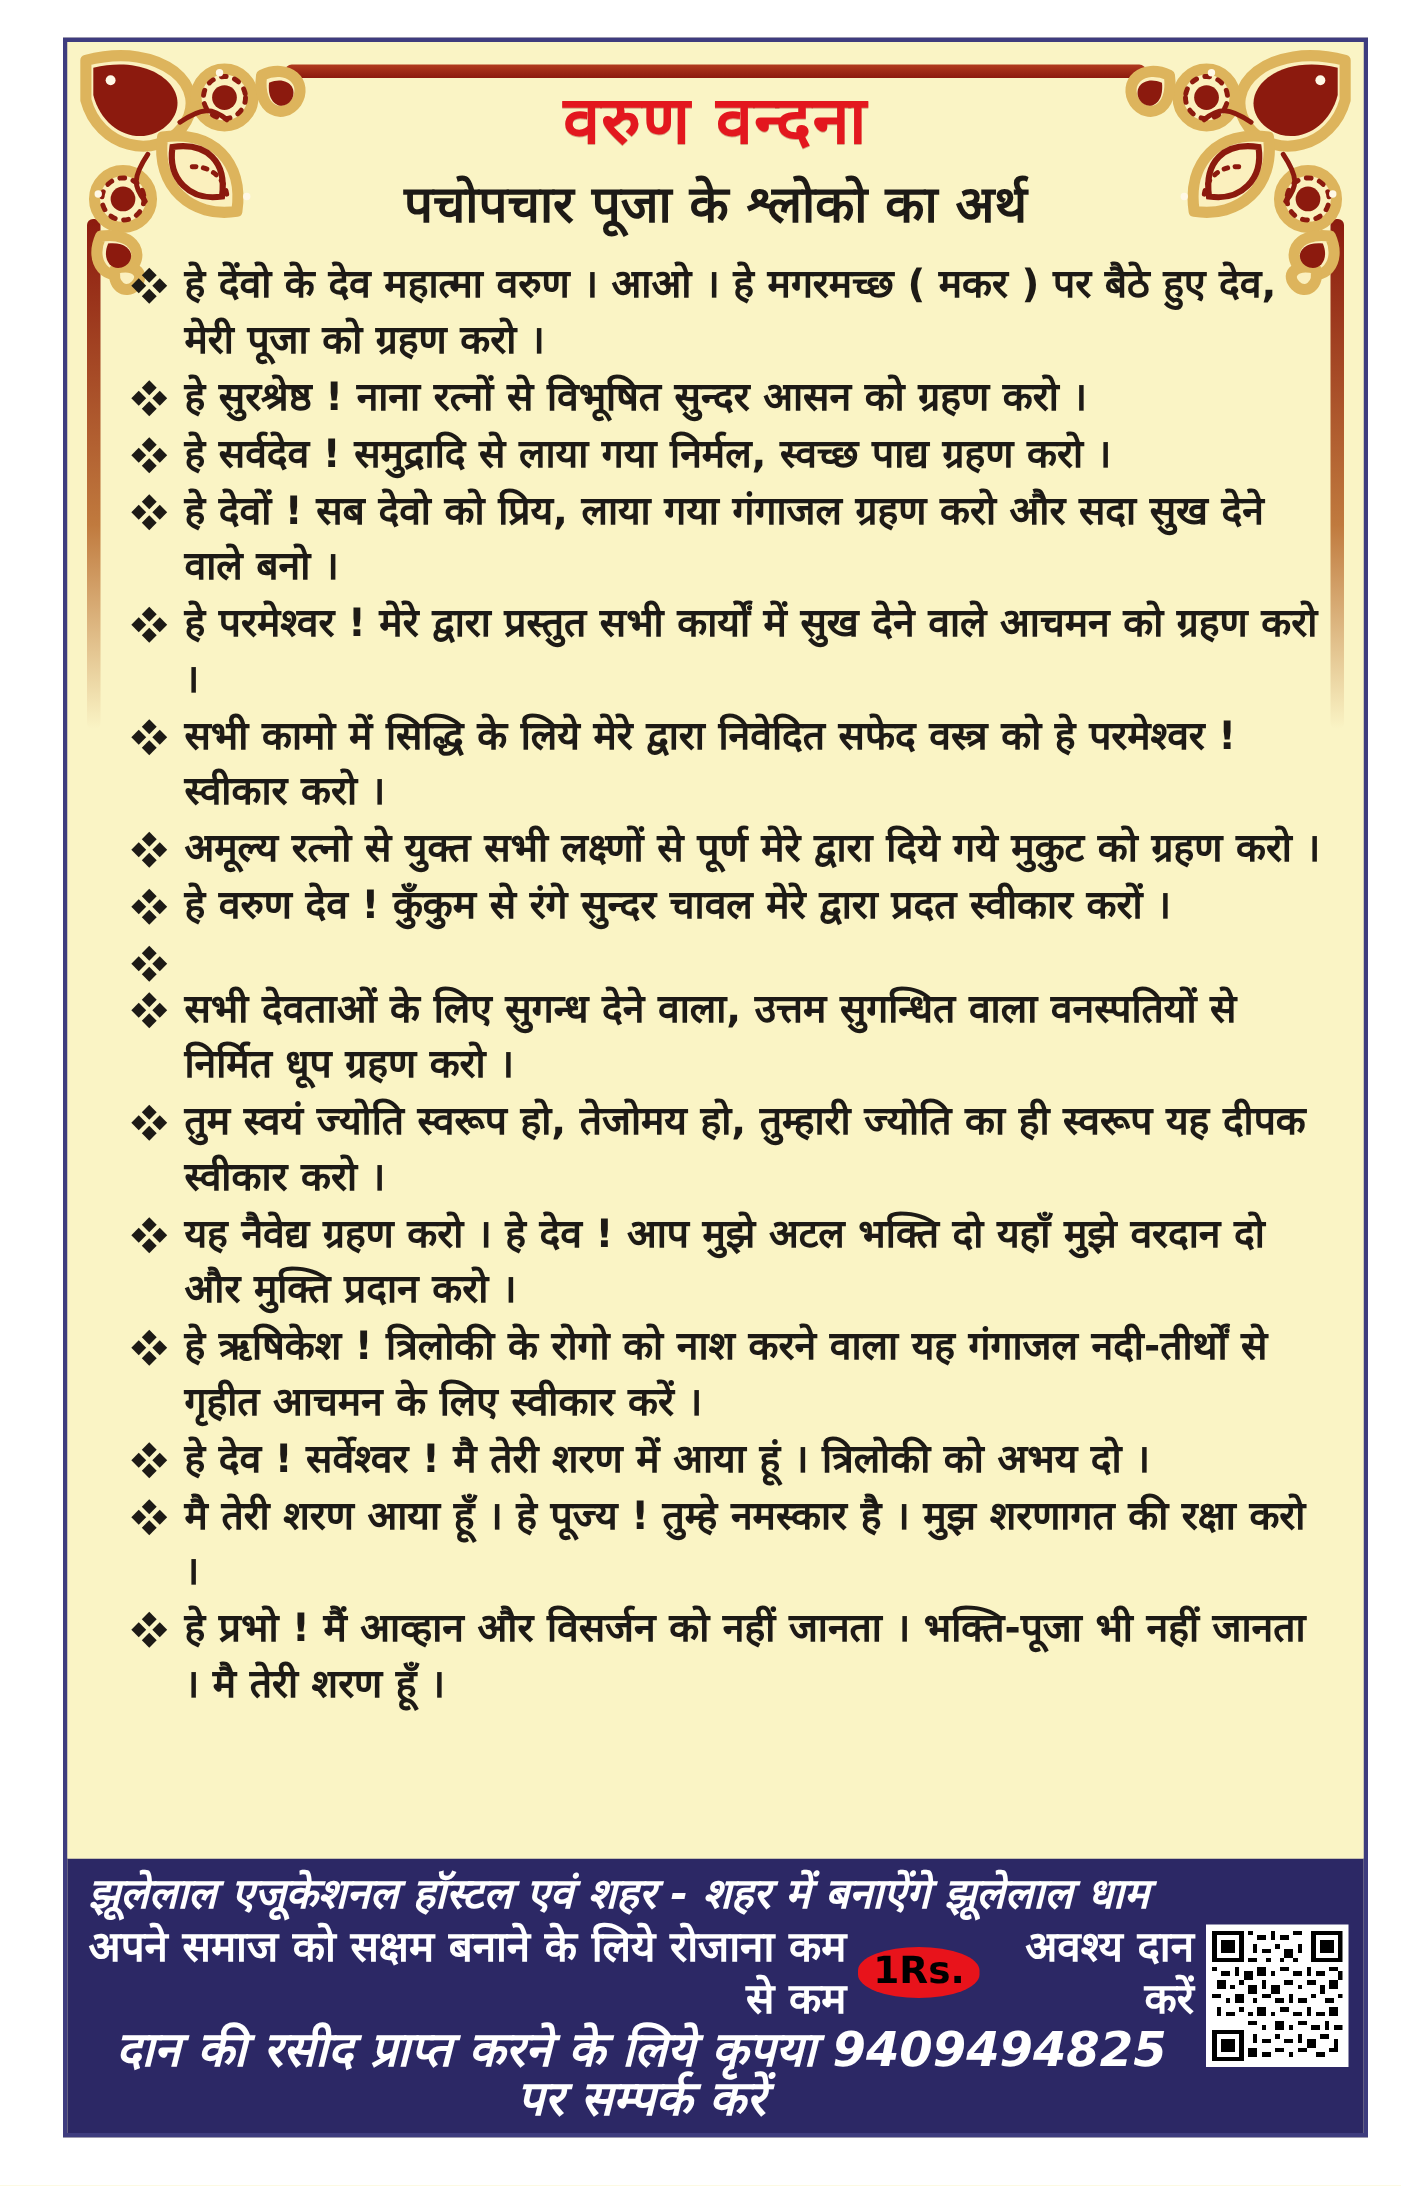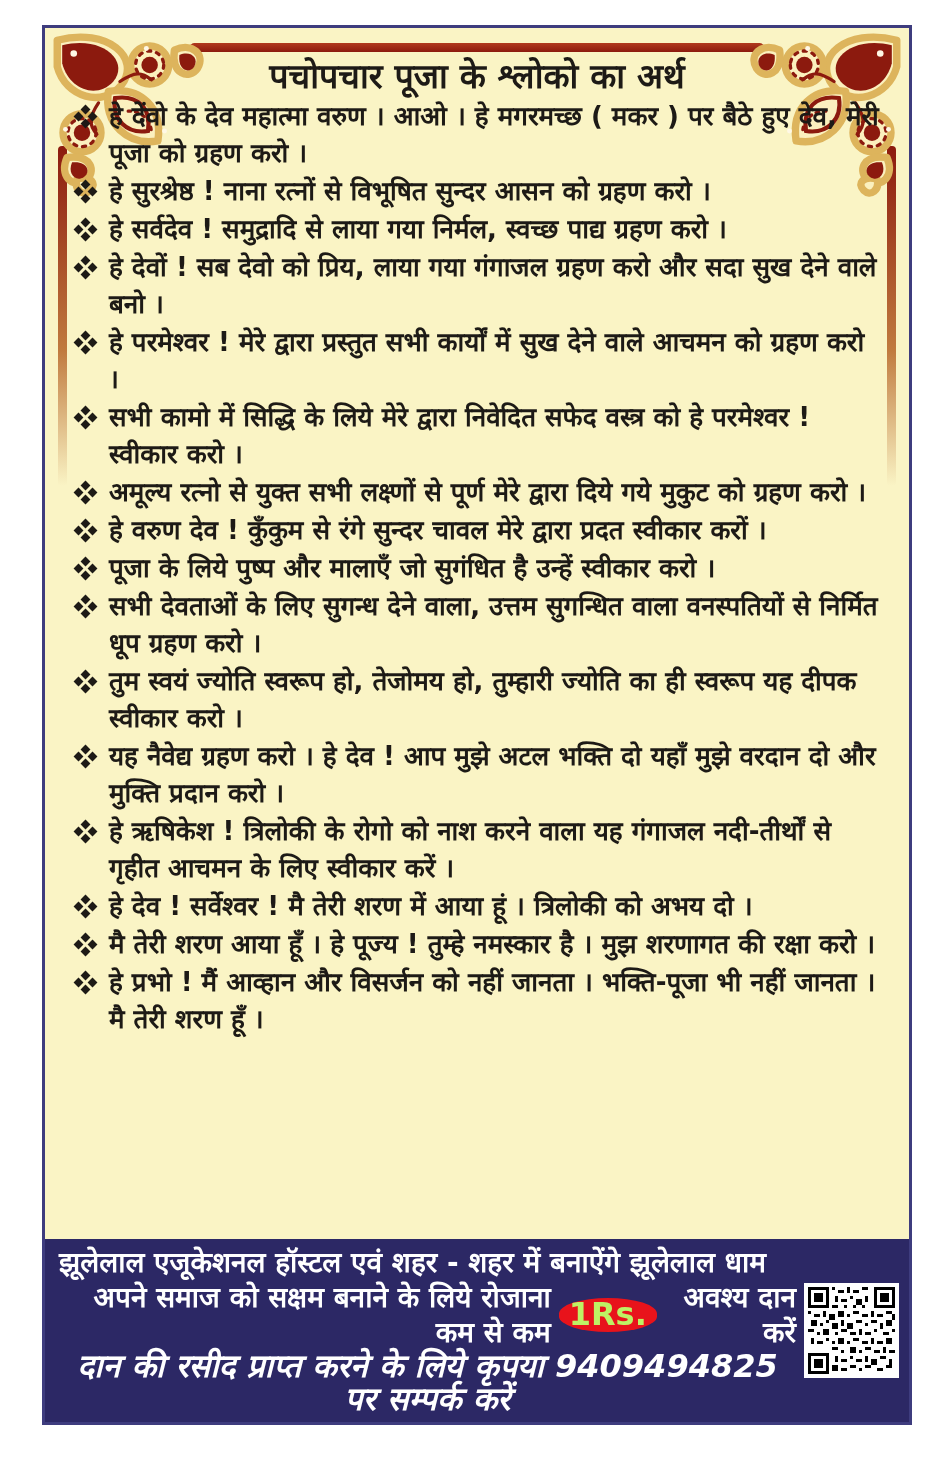--- a/index.html
+++ b/index.html
@@ -64,21 +64,22 @@
   }
   .subtitle{
     color:var(--ink);
     font-size:34px; font-weight:bold;
     margin-top:4px;
   }
   
   .shlokas{
     position:relative; z-index:3;
     list-style:none;
-    padding:0 26px 0 30px;
+    margin-top:14px;
+    padding:0 26px 0 44px;
   }
   .shloka{
     display:flex; align-items:flex-start;
     margin-bottom:1px;
   }
   .diamond-bullet{
     flex:0 0 22px; width:22px; height:22px;
     position:relative; margin:8px 12px 0 0;
   }
   .diamond-bullet i{
@@ -100,30 +101,30 @@
     background:var(--footer-navy);
     display:flex; align-items:center;
     padding:6px 10px 6px 14px;
   }
   .footer-text{
     flex:1 1 auto;
     color:#ffffff;
     font-weight:bold;
     text-align:center;
   }
-  .footer-line1{font-size:28px; line-height:35px; text-align:left;}
+  .footer-line1{font-size:28px; line-height:35px; text-align:left;font-style:italic;}
   .footer-line2{font-size:28px; line-height:35px; text-align:right; display:flex; align-items:center; gap:8px; flex-wrap:nowrap;}
   .footer-line3{font-size:32px; line-height:33px;font-style:italic;}
   .badge{
     display:inline-block;
     background:var(--badge-red);
-    color:#bef264;
+    color:#000000;
     border-radius:50%/46%;
     padding:2px 10px 4px 10px;
-    font-size:32px; font-weight:bold;
+    font-size:25px; font-weight:bold;
     line-height:28px;
   }
   .qr{
     flex:0 0 95px; width:95px; height:95px;
     background:#ffffff; margin-left:8px;
     padding:4px;
   }
   .qr svg{width:100%;height:100%;display:block;}
 </style>
 </head>
@@ -200,20 +201,21 @@
         <g fill="#FFF8E6">
           <circle cx="30" cy="26" r="4"></circle>
           <circle cx="118" cy="20" r="3"></circle>
           <circle cx="20" cy="118" r="3"></circle>
           <circle cx="140" cy="120" r="3"></circle>
         </g>
       </svg>
     </div>
 
     <div class="header">
+      <div class="title">वरुण वन्दना</div>
       <div class="subtitle">पचोपचार पूजा के श्लोको का अर्थ</div>
     </div>
 
     <ul class="shlokas">
 
         <li class="shloka">
           <span class="diamond-bullet">
             <i></i>
             <i></i>
             <i></i>
@@ -294,21 +296,20 @@
           <span class="shloka-text">हे वरुण देव ! कुँकुम से रंगे सुन्दर चावल मेरे द्वारा प्रदत स्वीकार  करों ।</span>
         </li>
 
         <li class="shloka">
           <span class="diamond-bullet">
             <i></i>
             <i></i>
             <i></i>
             <i></i>
           </span>
-          <span class="shloka-text">पूजा के लिये पुष्प और मालाएँ जो सुगंधित है उन्हें स्वीकार करो ।</span>
         </li>
 
         <li class="shloka">
           <span class="diamond-bullet">
             <i></i>
             <i></i>
             <i></i>
             <i></i>
           </span>
           <span class="shloka-text">सभी देवताओं के लिए सुगन्ध देने वाला, उत्तम सुगन्धित वाला वनस्पतियों से निर्मित धूप ग्रहण करो ।</span>

